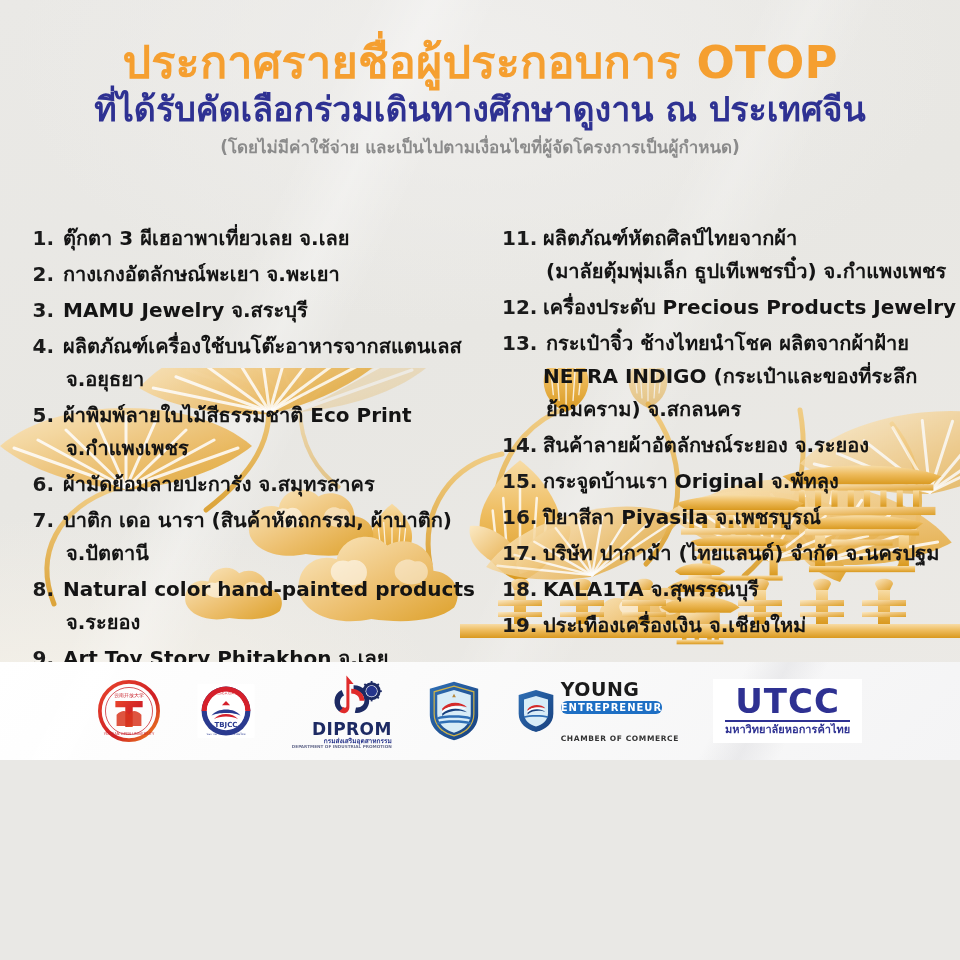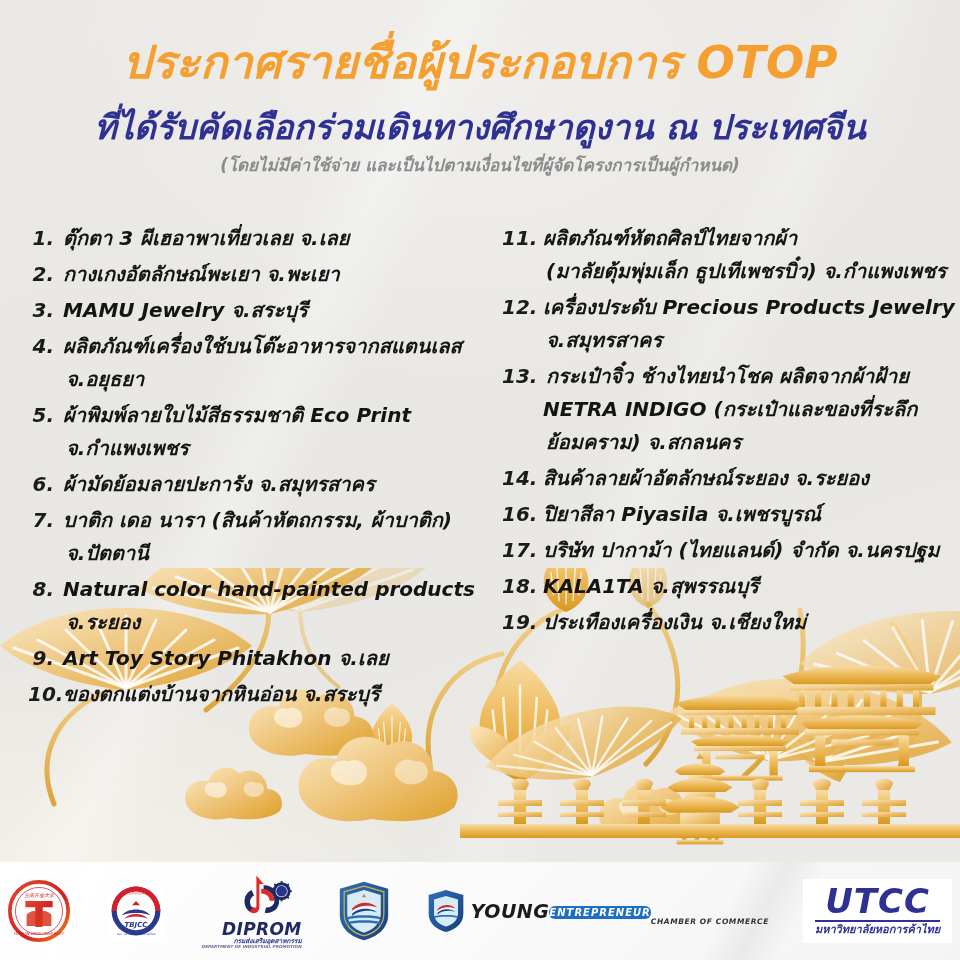--- a/index.html
+++ b/index.html
@@ -2,42 +2,41 @@
 <html><head>
 <meta charset="utf-8">
 <style>
   html,body{margin:0;padding:0;}
   body{
     width:960px;height:960px;overflow:hidden;
     font-family:"DejaVu Sans","Liberation Sans",sans-serif;
     background:#e9e8e5;
   }
   #poster{
-    position:relative;width:960px;height:960px;overflow:hidden;
+    position:relative;width:960px;height:760px;overflow:hidden;
     background:
       radial-gradient(ellipse 70% 50% at 50% 8%, #efeeec 0%, rgba(239,238,236,0) 70%),
       radial-gradient(ellipse 60% 40% at 6% 96%, #f6f2e9 0%, rgba(246,242,233,0) 70%),
       linear-gradient(160deg,#eae9e6 0%,#e8e7e3 45%,#eceae6 100%);
-    font-style: italic;
   }
   
   .sheen{position:absolute;inset:0;pointer-events:none;
     background:
       linear-gradient(115deg,rgba(255,255,255,0) 28%,rgba(255,255,255,.30) 33%,rgba(255,255,255,0) 38%),
       linear-gradient(115deg,rgba(255,255,255,0) 58%,rgba(255,255,255,.20) 62%,rgba(255,255,255,0) 67%);
   }
 
   
   .header{position:absolute;left:0;right:0;top:38px;text-align:center;z-index:6;}
   .t1{
     font-size:45px;font-weight:700;letter-spacing:.2px;line-height:1.12;
     color:#f59f30;white-space:nowrap;
   }
   .t2{
-    margin-top:20px;font-size:34px;font-weight:700;line-height:1.15;
+    margin-top:2px;font-size:34px;font-weight:700;line-height:1.15;
     color:#2e3192;white-space:nowrap;
   }
   .t3{
     margin-top:8px;font-size:17px;font-weight:700;line-height:1.2;
     color:#8b8b8b;white-space:nowrap;
   }
 
   
   .lists{position:absolute;left:0;top:222px;width:960px;z-index:6;
          display:flex;align-items:flex-start;}
@@ -71,21 +70,21 @@
       linear-gradient(118deg,rgba(0,0,0,0) 74%,rgba(210,210,214,.35) 78%,rgba(0,0,0,0) 82%);}
   .logo{position:relative;display:flex;align-items:center;justify-content:center;}
 
   .utcc-wrap{background:#fff;padding:5px 12px 6px;display:flex;flex-direction:column;align-items:center;}
   .utcc-top{font-size:34px;font-weight:700;color:#2e3192;letter-spacing:1px;line-height:1;
             font-family:"DejaVu Sans","Liberation Sans",sans-serif;}
   .utcc-rule{width:100%;height:2px;background:#2e3192;margin:2px 0 2px;}
   .utcc-sub{font-size:11px;font-weight:700;color:#2e3192;line-height:1.1;white-space:nowrap;}
 
   .yec{display:flex;align-items:center;gap:5px;}
-  .yec-tx{display:flex;flex-direction:row;align-items:center;}
+  .yec-tx{display:flex;flex-direction:column;align-items:flex-start;}
   .yec-1{font-size:19px;font-weight:700;color:#1b1b1b;line-height:1;letter-spacing:.5px;}
   .yec-2{font-size:10px;font-weight:700;color:#fff;background:#1e6fc4;text-align:center;
          letter-spacing:1px;line-height:13px;margin-top:2px;border-radius:6px;}
   .yec-3{font-size:7.5px;font-weight:700;color:#333;letter-spacing:.6px;text-align:center;margin-top:20px;}
 
   .diprom{display:flex;flex-direction:column;align-items:flex-end;}
   .dip-tx1{font-size:17px;font-weight:700;color:#1d2a63;letter-spacing:.4px;line-height:1;margin-top:1px;}
   .dip-tx2{font-size:6.5px;font-weight:700;color:#27348b;line-height:1.15;white-space:nowrap;}
   .dip-tx3{font-size:4.2px;font-weight:700;color:#6a6f90;line-height:1.1;white-space:nowrap;}
 </style>
@@ -378,40 +377,45 @@
         <span class="txt">
           <span class="ln">ผลิตภัณฑ์หัตถศิลป์ไทยจากผ้า</span>
           <span class="ln ind">(มาลัยตุ้มพุ่มเล็ก  ธูปเทีเพชรบิ๋ว) จ.กำแพงเพชร</span>
         </span>
       </div>
 
       <div class="li">
         <span class="num">12.</span>
         <span class="txt">
           <span class="ln">เครื่องประดับ Precious Products Jewelry</span>
-          <span class="ln ind">จ.สมุทรสาคร</span>
         </span>
       </div>
 
       <div class="li">
         <span class="num">13.</span>
         <span class="txt">
           <span class="ln ind">กระเป๋าจิ๋ว ช้างไทยนำโชค ผลิตจากผ้าฝ้าย</span>
           <span class="ln">NETRA INDIGO (กระเป๋าและของที่ระลึก</span>
           <span class="ln ind">ย้อมคราม) จ.สกลนคร</span>
         </span>
       </div>
 
       <div class="li">
         <span class="num">14.</span>
         <span class="txt">
           <span class="ln">สินค้าลายผ้าอัตลักษณ์ระยอง จ.ระยอง</span>
         </span>
       </div>
 
+      <div class="li">
+        <span class="num">15.</span>
+        <span class="txt">
+          <span class="ln">กระจูดบ้านเรา Original จ.พัทลุง</span>
+        </span>
+      </div>
 
       <div class="li">
         <span class="num">16.</span>
         <span class="txt">
           <span class="ln">ปิยาสีลา Piyasila จ.เพชรบูรณ์</span>
         </span>
       </div>
 
       <div class="li">
         <span class="num">17.</span>

